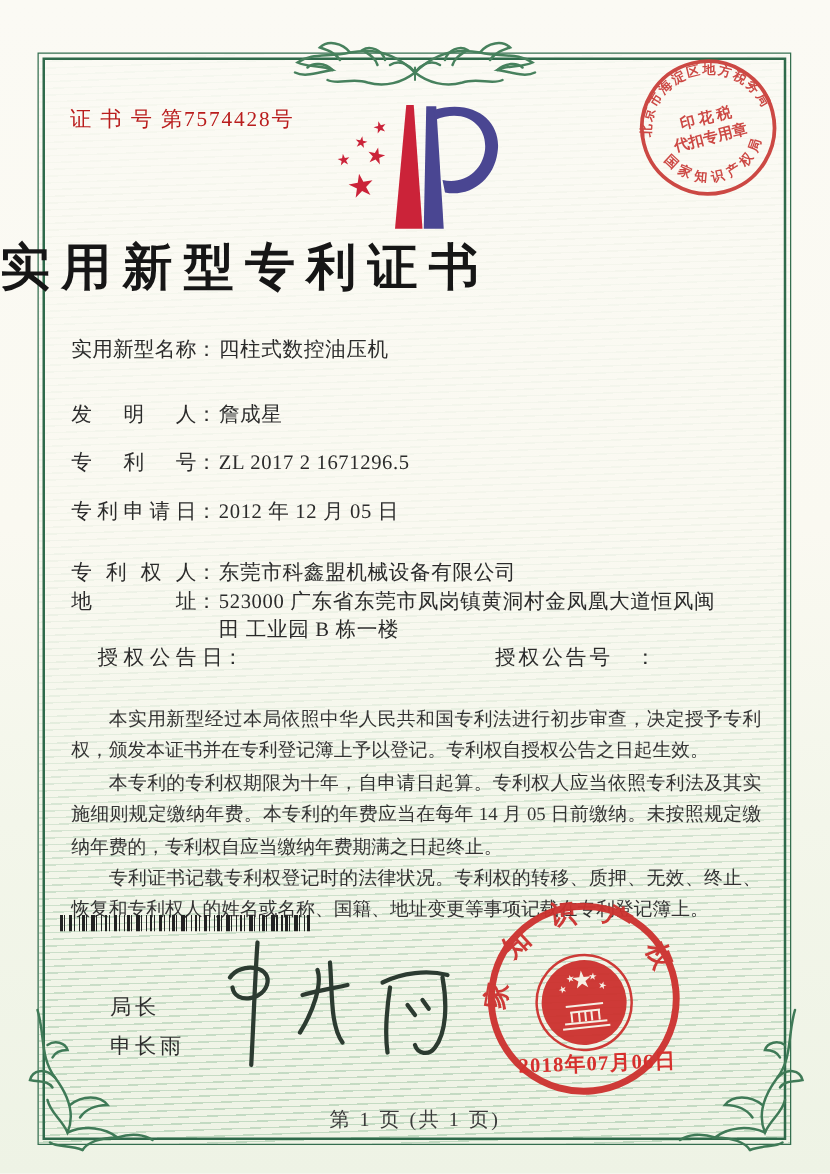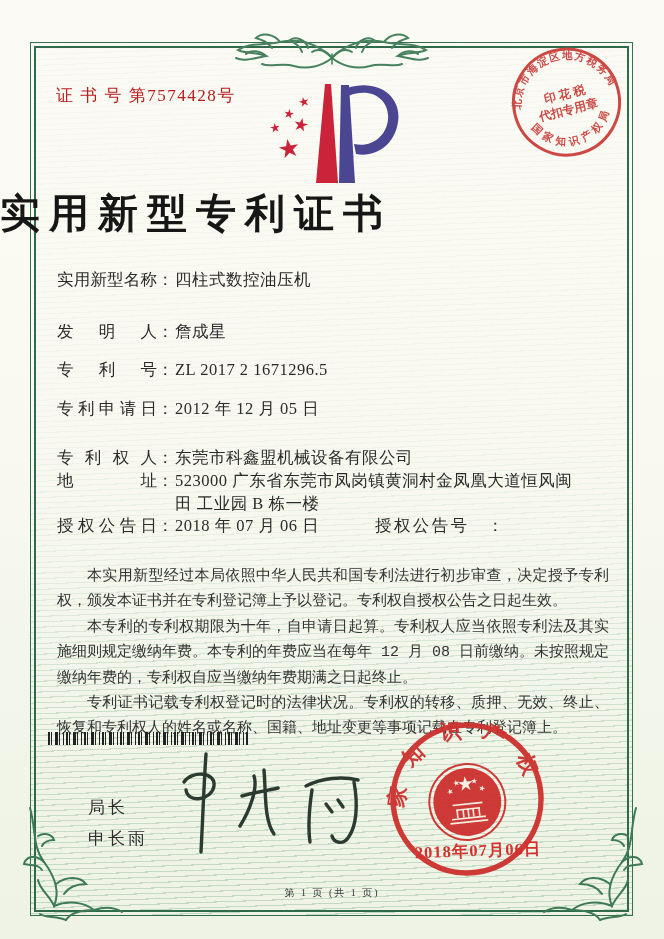--- a/index.html
+++ b/index.html
@@ -46,48 +46,48 @@
   .frow { display:flex; align-items:flex-start; line-height:23px; }
   .flabel {
     width:100px; text-align:justify; text-align-last:justify; flex:none;
     letter-spacing:0;
   }
   .fcolon { flex:none; width:18px; }
   .fvalue { letter-spacing:.5px; }
   .mb1{margin-bottom:29px}.mb2{margin-bottom:15px}.mb3{margin-bottom:16px}
   .mb4{margin-bottom:26px}.mb5{}.mb6{}
   .addr .fvalue { width:398px; }
-  .grant-row { display:flex; }
+  .grant-row { display:flex;margin-left:21px; }
   .grant-left { display:flex; width:318px; flex:none; }
   .grant-right { display:flex;gap:20px; }
   .grant-right .flabel { width:92px; }
   .paragraphs {
     position:absolute; left:57px; right:55px; top:564px;
     font-size:15px; line-height:25.4px; text-align:justify; color:#333;
   }
-  .paragraphs p { text-indent:2em;font-family:Liberation Mono, monospace; }
+  .paragraphs p { text-indent:2em; }
   .barcode {
     position:absolute; left:48px; top:732px; width:200px; height:13px;
     background:repeating-linear-gradient(90deg,
       #222 0 2px, transparent 2px 3px, #222 3px 4px, transparent 4px 7px,
       #222 7px 10px, transparent 10px 11px, #222 11px 12px, transparent 12px 15px,
       #222 15px 16px, transparent 16px 18px);
   }
   .signer { position:absolute; left:88px; top:792px; font-size:17px; line-height:31px;
-    font-family:Liberation Serif, serif; color:#2d2d2d; letter-spacing:3px;}
+    font-family:Liberation Mono, monospace; color:#2d2d2d; letter-spacing:3px;}
   .signature-svg { position:absolute; left:146px; top:748px; }
   .seal { position:absolute; left:382px; top:714px; transform:rotate(-6deg); opacity:.95; }
   .seal-date {
     position:absolute; left:398px; top:840px; width:160px; text-align:center;
     color:#d6302d; font-size:16.5px; letter-spacing:1px; transform:rotate(-2deg);
     font-family:"Liberation Serif",serif; font-weight:bold;
   }
   .footer {
     position:absolute; left:0; right:0; top:886px; text-align:center;
-    font-size:10px; color:#3a3a3a; letter-spacing:2px;
+    font-size:16px; color:#3a3a3a; letter-spacing:2px;
   }
   .ornament-top { position:absolute; left:222px; top:24px; }
   .flourish-bl { position:absolute; left:16px; top:806px; }
   .flourish-br { position:absolute; left:542px; top:806px; transform:scaleX(-1); }
   svg text { font-family:"Liberation Serif","DejaVu Serif",serif; }
 </style>
 </head>
 <body>
 
 <div class="paper"></div>
@@ -178,32 +178,31 @@
   </div>
   <div class="frow mb6 addr">
     <span class="flabel">地址</span>
       <span class="fcolon">：</span>
     <span class="fvalue">523000 广东省东莞市凤岗镇黄洞村金凤凰大道恒风闽田 工业园 B 栋一楼</span>
   </div>
   <div class="grant-row">
     <div class="grant-left">
       <span class="flabel">授权公告日</span>
         <span class="fcolon">：</span>
-      <span class="fvalue">2018 年 07 月 06 日</span>
     </div>
     <div class="grant-right">
       <span class="flabel">授权公告号</span>
         <span class="fcolon">：</span>
     </div>
   </div>
 </div>
 
 <div class="paragraphs">
   <p>本实用新型经过本局依照中华人民共和国专利法进行初步审查，决定授予专利权，颁发本证书并在专利登记簿上予以登记。专利权自授权公告之日起生效。</p>
-  <p>本专利的专利权期限为十年，自申请日起算。专利权人应当依照专利法及其实施细则规定缴纳年费。本专利的年费应当在每年 12 月 08 日前缴纳。未按照规定缴纳年费的，专利权自应当缴纳年费期满之日起终止。</p>
+  <p>本专利的专利权期限为十年，自申请日起算。专利权人应当依照专利法及其实施细则规定缴纳年费。本专利的年费应当在每年 14 月 05 日前缴纳。未按照规定缴纳年费的，专利权自应当缴纳年费期满之日起终止。</p>
   <p>专利证书记载专利权登记时的法律状况。专利权的转移、质押、无效、终止、恢复和专利权人的姓名或名称、国籍、地址变更等事项记载在专利登记簿上。</p>
 </div>
 
 <div class="barcode"></div>
 
 <div class="signer">
   <div>局长</div>
   <div>申长雨</div>
 </div>
 

